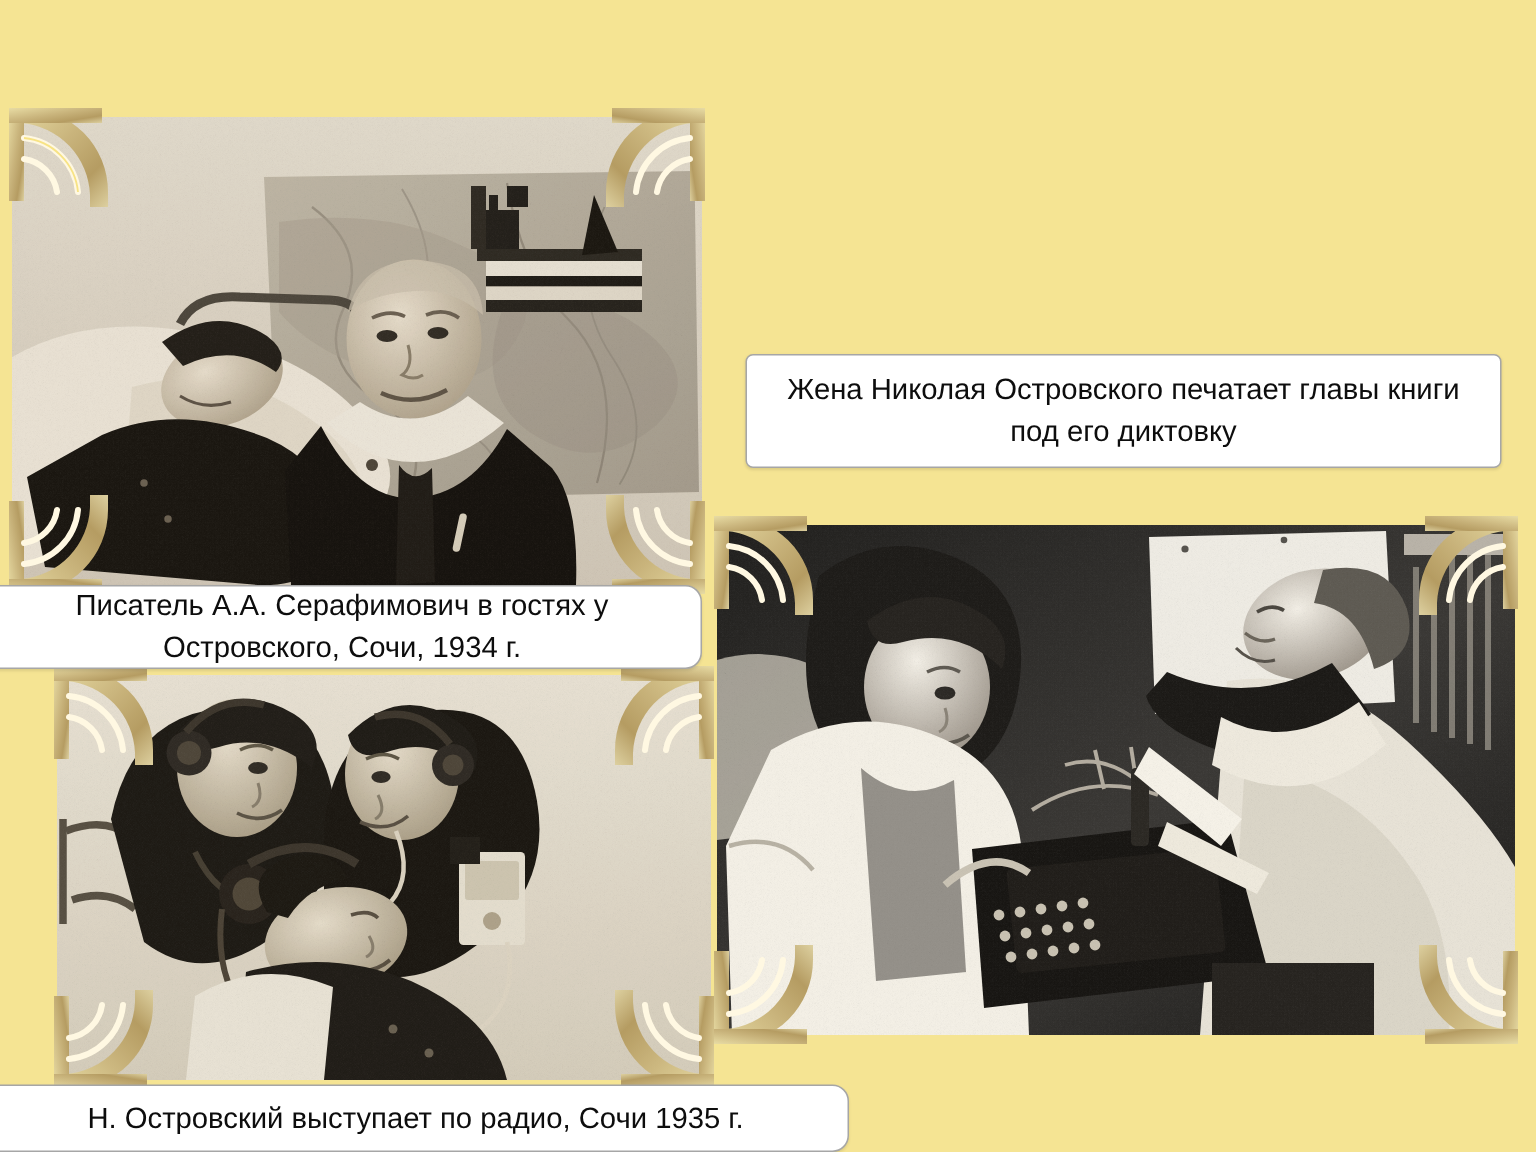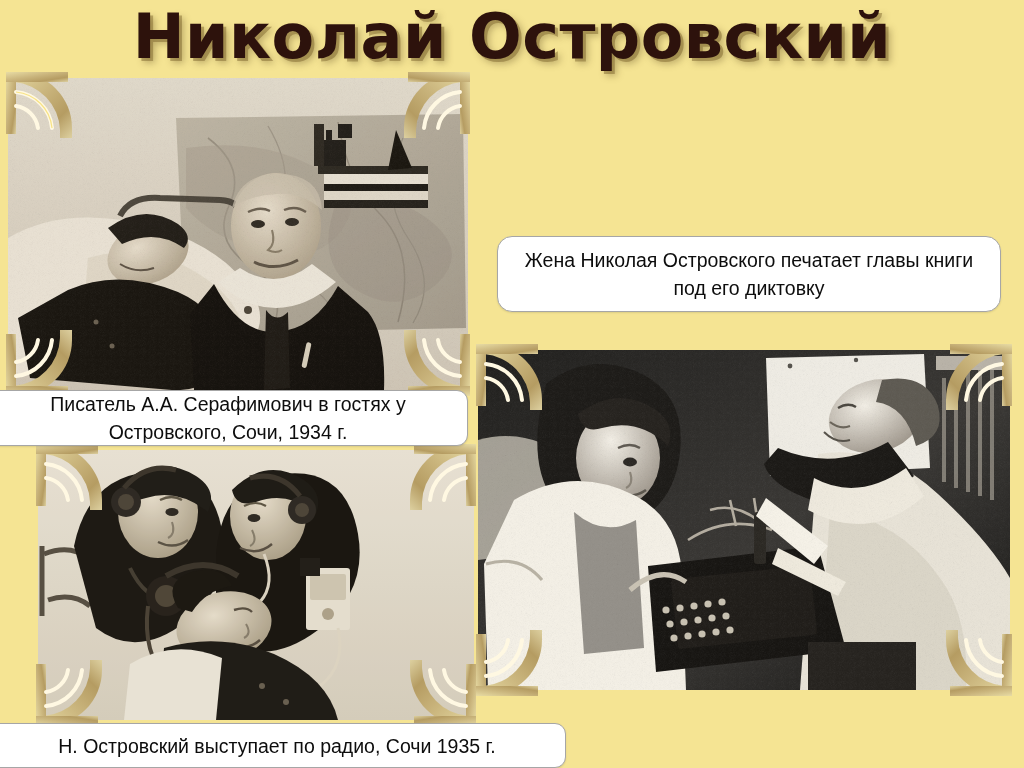--- a/index.html
+++ b/index.html
@@ -48,29 +48,28 @@
     display:flex;align-items:center;justify-content:center;
     text-align:center;
     color:#0d0d0d;
     font-size:19.5px;
     line-height:28px;
     padding:4px 10px;
     box-shadow:0 1px 2px rgba(0,0,0,.10);
   }
 
   #cap-serafimovich{left:-12px;top:390px;width:480px;height:56px;border-radius:11px;}
-  #cap-wife{left:497px;top:236px;width:504px;height:76px;border-radius:15px;}
+  #cap-wife{left:497px;top:236px;width:504px;height:76px;border-radius:5px;}
   #cap-radio{left:-12px;top:723px;width:578px;height:45px;border-radius:11px;}
 </style>
 </head>
 <body>
 
 <div id="slide">
 
-  <div class="title">Николай Островский</div>
 
   <div class="photo" id="photo-serafimovich" style="left:8px;top:78px;width:460px;height:312px;">
     <div class="img">
       <svg viewBox="0 0 460 312" preserveAspectRatio="none" aria-hidden="true">
         <defs>
           <linearGradient id="p1wall" x1="0" y1="0" x2="0" y2="1">
             <stop offset="0" stop-color="#e9e3d6"></stop>
               <stop offset="1" stop-color="#d6cec0"></stop>
           </linearGradient>
           <linearGradient id="p1map" x1="0" y1="0" x2="1" y2="1">

